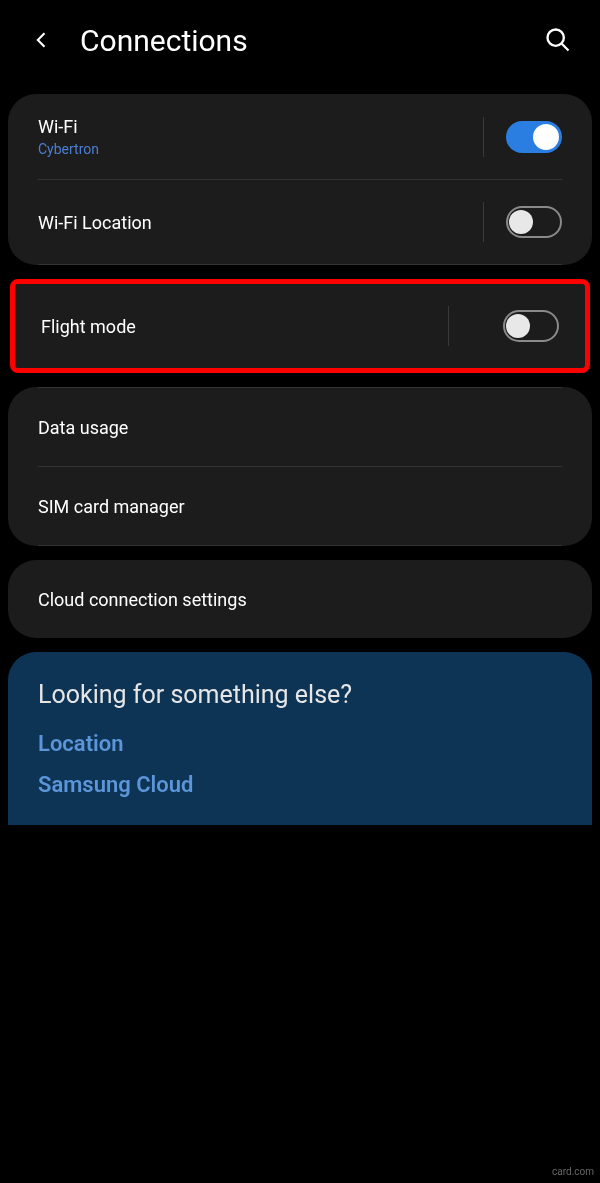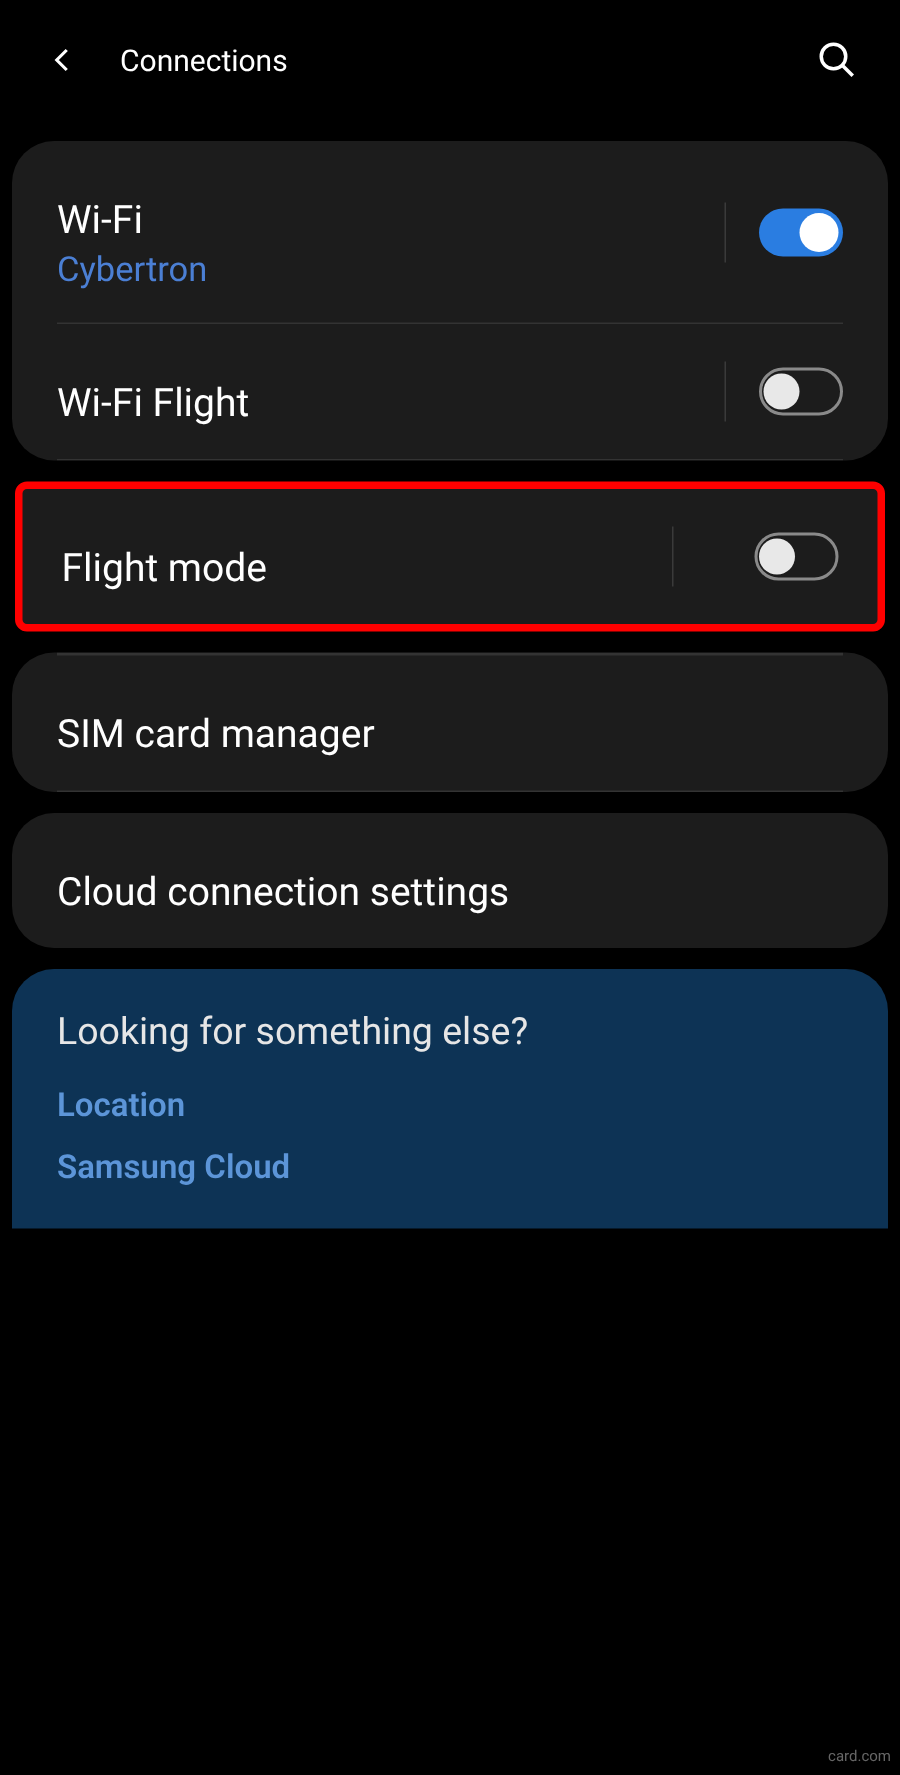--- a/index.html
+++ b/index.html
@@ -29,21 +29,21 @@
       display: flex;
       align-items: center;
       justify-content: center;
       cursor: pointer;
     }
     .back-btn svg {
       width: 20px;
       height: 28px;
     }
     .title {
-      font-size: 20px;
+      font-size: 30px;
       font-weight: 400;
       margin-left: 20px;
       flex: 1;
     }
     .search-btn {
       width: 36px;
       height: 36px;
       display: flex;
       align-items: center;
       justify-content: center;
@@ -70,27 +70,26 @@
       border-bottom: 1px solid #333;
       margin: 0 30px;
     }
     .row-text {
       flex: 1;
       display: flex;
       flex-direction: column;
       justify-content: center;
     }
     .row-label {
-      font-size: 26px;
+      font-size: 18px;
       color: #ffffff;
       font-weight: 400;
-      margin-top: 16px;
     }
     .row-sublabel {
-      font-size: 23px;
+      font-size: 14px;
       color: #4b7fd4;
       margin-top: 4px;
     }
     .toggle-divider {
       width: 1px;
       height: 40px;
       background: #3a3a3a;
       margin-right: 22px;
     }
     .toggle {
@@ -187,21 +186,21 @@
       <div class="row-sublabel">Cybertron</div>
     </div>
     <div class="toggle-divider"></div>
     <div class="toggle on">
       <div class="toggle-knob"></div>
     </div>
   </div>
   <div class="row-divider"></div>
   <div class="row">
     <div class="row-text">
-      <div class="row-label">Wi-Fi Flight</div>
+      <div class="row-label">Wi-Fi Location</div>
     </div>
     <div class="toggle-divider"></div>
     <div class="toggle off">
       <div class="toggle-knob"></div>
     </div>
   </div>
   <div class="row-divider"></div>
 </div>
 
 <div class="highlighted-card">
@@ -211,20 +210,25 @@
     </div>
     <div class="toggle-divider"></div>
     <div class="toggle off">
       <div class="toggle-knob"></div>
     </div>
   </div>
 </div>
 
 <div class="card">
   <div class="row-divider"></div>
+  <div class="row">
+    <div class="row-text">
+      <div class="row-label">Data usage</div>
+    </div>
+  </div>
   <div class="row-divider"></div>
   <div class="row">
     <div class="row-text">
       <div class="row-label">SIM card manager</div>
     </div>
   </div>
   <div class="row-divider"></div>
 </div>
 
 <div class="card">

